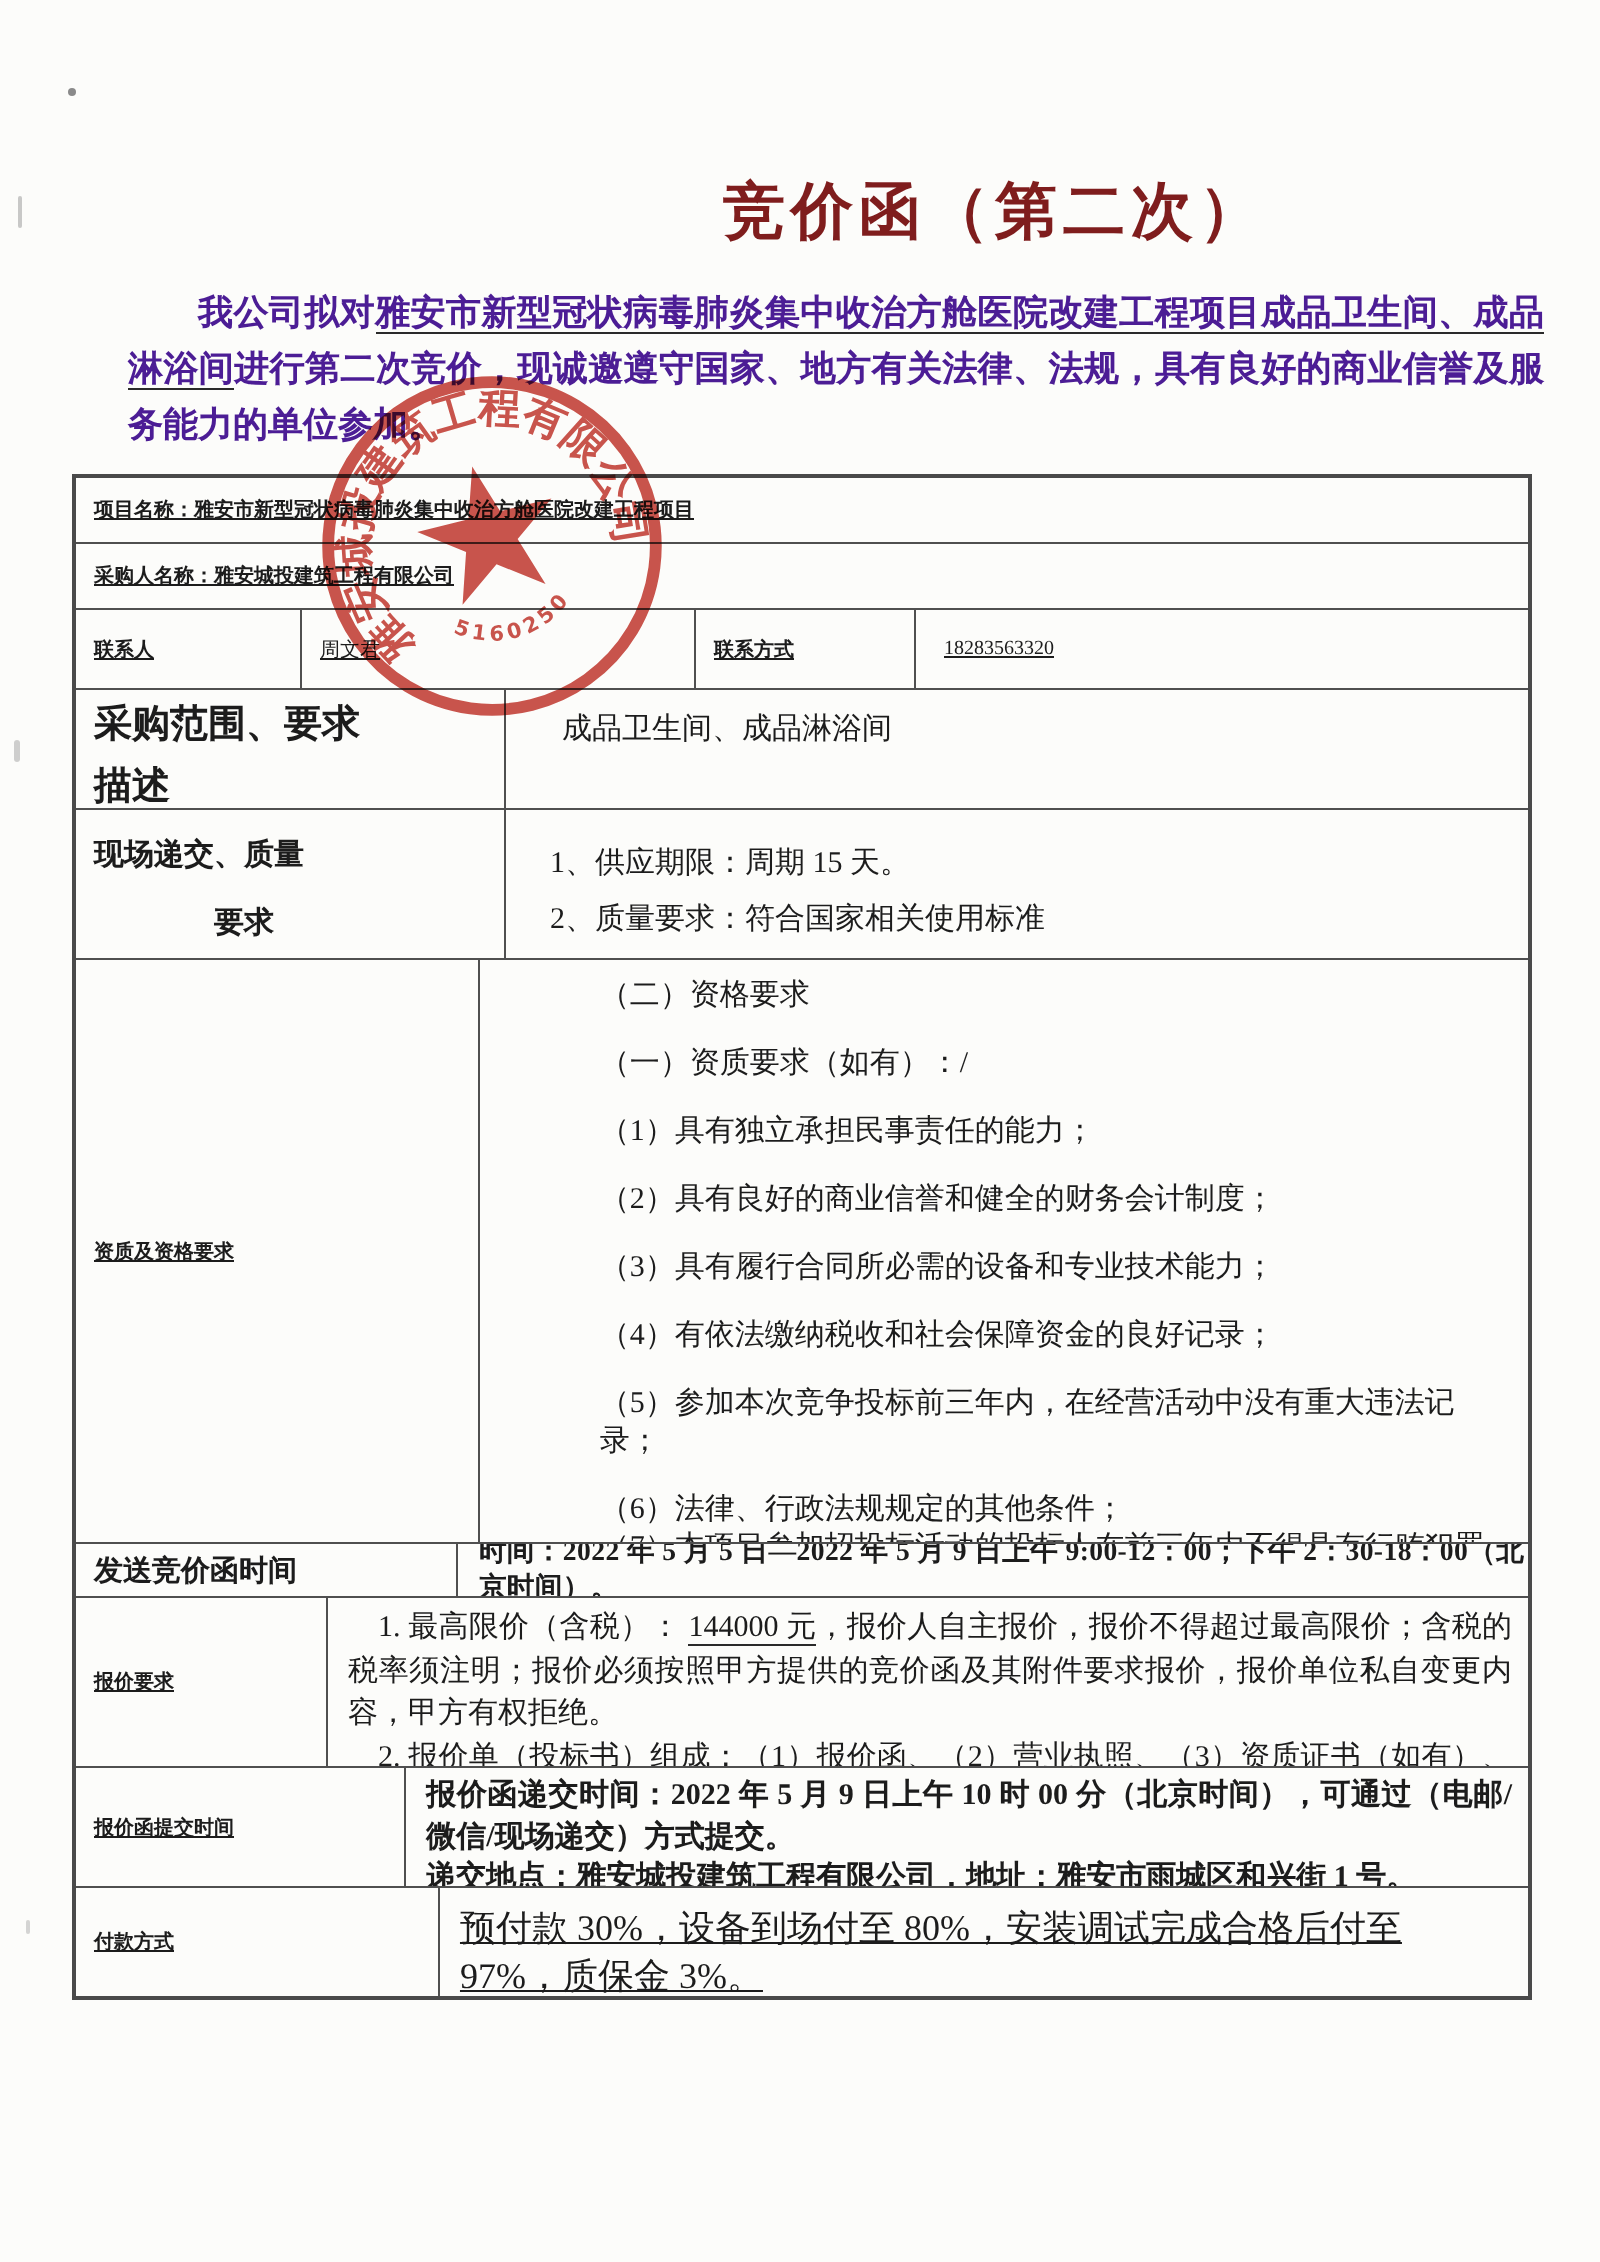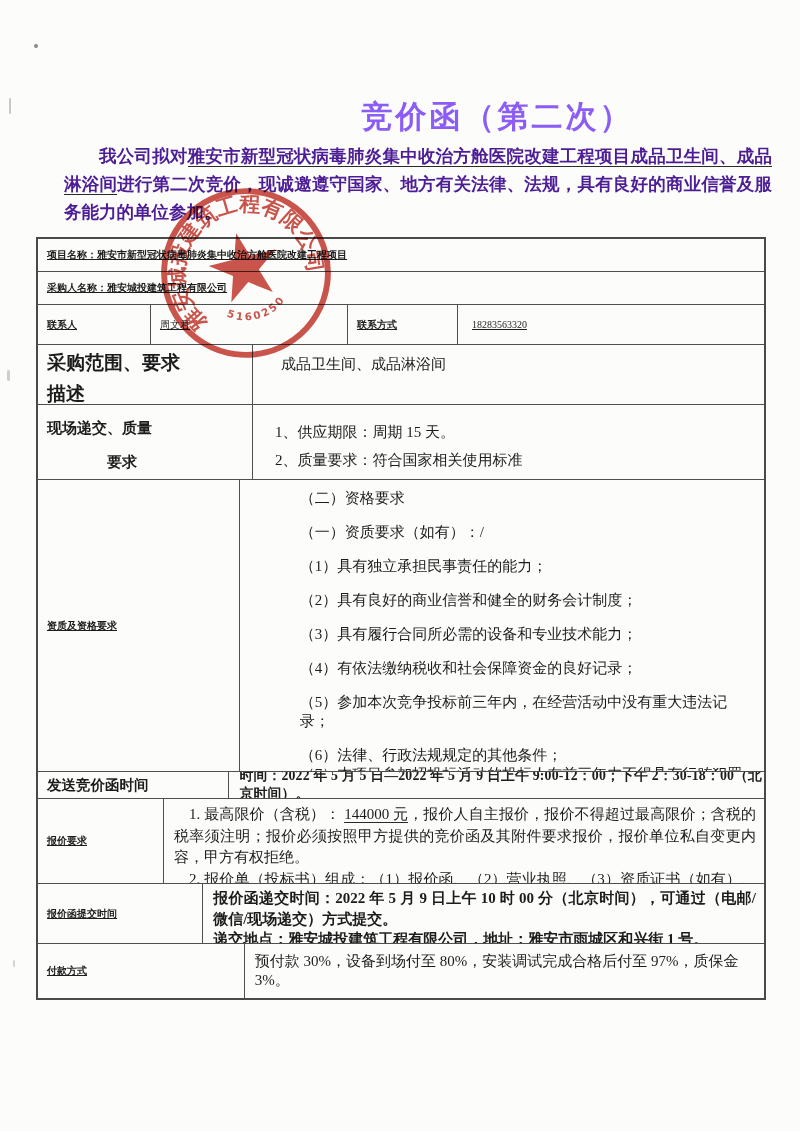--- a/index.html
+++ b/index.html
@@ -6,27 +6,27 @@
   html, body { width: 800px; height: 1131px; }
   body {
     position: relative;
     background: #fcfcfa;
     font-family: "Liberation Serif", "DejaVu Serif", serif;
     color: #1c1c1c;
     overflow: hidden;
   }
   .title {
     position: absolute;
-    top: 96px; left: 0; width: 800px;
+    top: 85px; left: 0; width: 800px;
     text-align: center;
     padding-left: 195px;
     font-size: 31px;
     font-weight: bold;
     letter-spacing: 3px;
-    color: #8b5cf6;
+    color: #7f1d1d;
   }
   .intro {
     position: absolute;
     top: 142px; left: 64px; width: 708px;
     font-size: 17.5px;
     line-height: 28px;
     text-align: justify;
     text-indent: 2em;
     font-weight: bold;
     color: #4c1d95;
@@ -66,21 +66,21 @@
   .scope-val { padding: 10px 6px 0 28px; font-size: 15px; }
   .supply-val { padding: 13px 6px 0 22px; font-size: 15px; line-height: 28px; }
   .qual-items { padding: 9px 8px 0 60px; font-size: 15px; }
   .qual-items div { line-height: 19px; margin-bottom: 15px; }
   .qual-items div.tight { margin-bottom: 0; }
   .time-val { padding-left: 10px; font-size: 13.8px; font-weight: bold; letter-spacing: 0.2px; }
   .quote-val { padding: 5px 8px 0 10px; font-size: 15px; line-height: 21.5px; text-align: justify; margin-left: 23px; }
   .quote-val p { text-indent: 1em; }
   .quote-val u { text-decoration: none; border-bottom: 1.2px solid #2a2a2a; }
   .submit-val { padding: 4px 8px 0 10px; font-size: 15px; line-height: 20.5px; font-weight: bold; text-align: justify; }
-  .pay-val { padding: 8px 8px 0 10px; font-size: 15px; }
+  .pay-val { padding: 8px 8px 0 10px; font-size: 18px; text-decoration: underline; }
 
   .stamp {
     position: absolute;
     left: 155px; top: 182px;
     width: 182px; height: 182px;
     transform: rotate(-14deg);
     opacity: 0.85;
     mix-blend-mode: multiply;
     pointer-events: none;
   }

